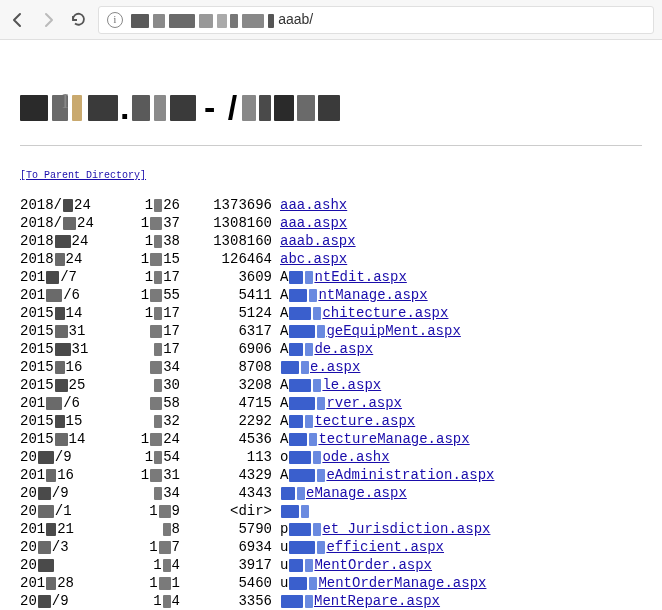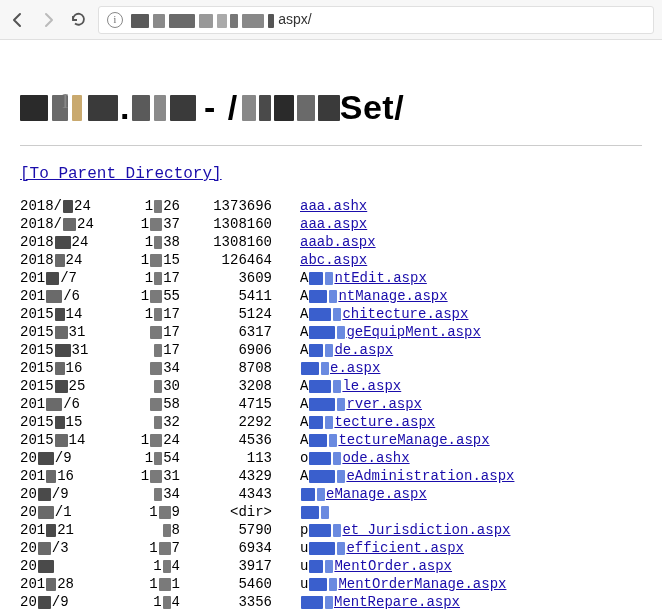--- a/index.html
+++ b/index.html
@@ -8,27 +8,27 @@
   .nav-btn { width: 20px; height: 20px; display: flex; align-items: center; justify-content: center; color: #555; cursor: pointer; }
   .nav-btn.disabled { color: #bbb; cursor: default; }
   .url-bar { flex: 1; height: 28px; background: #fff; border: 1px solid #e0e0e0; border-radius: 3px; display: flex; align-items: center; padding: 0 8px; gap: 8px; }
   .url-icon { width: 16px; height: 16px; border: 1px solid #888; border-radius: 50%; display: flex; align-items: center; justify-content: center; font-size: 10px; color: #666; font-family: serif; }
   .url-text { font-size: 14px; color: #333; position: relative; }
   .smudge { display: inline-block; height: 14px; vertical-align: middle; border-radius: 1px; }
   .page { padding: 18px 20px 0 20px; position: relative; }
   .cursor-caret { position: absolute; top: 50px; left: 62px; font-size: 20px; color: #888; font-family: serif; }
   h1 { font-size: 34px; font-weight: bold; margin: 30px 0 18px 0; letter-spacing: 0.5px; display: flex; align-items: center; flex-wrap: nowrap; }
   hr { border: none; border-top: 1px solid #ccc; margin: 0 0 18px 0; }
-  .parent-link { color: #1a0dab; text-decoration: underline; font-family: "Courier New", monospace; font-size: 16px; cursor: pointer; }
+  .parent-link { color: #1a0dab; text-decoration: underline; font-family: "Courier New", monospace; font-size: 10px; cursor: pointer; }
   .listing { font-family: "Courier New", monospace; font-size: 14px; line-height: 18px; margin-top: 14px; white-space: pre; }
   .row { display: flex; align-items: center; height: 18px; }
   .col-date { width: 100px; display: flex; align-items: center; }
   .col-time { width: 60px; display: flex; align-items: center; justify-content: flex-end; }
   .col-size { width: 100px; text-align: right; padding-right: 8px; }
-  .col-name { flex: 1; display: flex; align-items: center; margin-left: 20px; }
+  .col-name { flex: 1; display: flex; align-items: center; }
   .file-link { color: #1a0dab; text-decoration: underline; cursor: pointer; }
   .ob { display: inline-block; height: 13px; vertical-align: middle; margin: 0 1px; border-radius: 1px; }
   .watermark { position: absolute; right: 10px; bottom: 10px; opacity: 0.35; }
   .watermark svg { display: block; }
 </style>
 </head>
 <body>
 
 <div class="browser-bar">
   <div class="nav-btn">
@@ -51,21 +51,21 @@
     <span class="url-icon">i</span>
     <span class="url-text">
       <span class="smudge" style="width:18px;background:#5a5a5a"></span>
       <span class="smudge" style="width:12px;background:#8a8a8a"></span>
       <span class="smudge" style="width:26px;background:#6a6a6a"></span>
       <span class="smudge" style="width:14px;background:#999"></span>
       <span class="smudge" style="width:10px;background:#aaa"></span>
       <span class="smudge" style="width:8px;background:#777"></span>
       <span class="smudge" style="width:22px;background:#888"></span>
       <span class="smudge" style="width:6px;background:#555"></span>
-      <span>aspx/</span>
+      <span>aaab/</span>
     </span>
   </div>
 </div>
 
 <div class="page">
   <span class="cursor-caret">I</span>
 
   <h1>
     <span class="smudge" style="width:28px;height:26px;background:#2a2a2a"></span>
     <span class="smudge" style="width:16px;height:26px;background:#6a6a6a;margin-left:4px"></span>
@@ -75,21 +75,20 @@
     <span class="smudge" style="width:18px;height:26px;background:#5a5a5a"></span>
     <span class="smudge" style="width:12px;height:26px;background:#8a8a8a;margin-left:4px"></span>
     <span class="smudge" style="width:26px;height:26px;background:#3a3a3a;margin-left:4px"></span>
     <span style="margin:0 8px">-</span>
     <span style="margin:0 4px">/</span>
     <span class="smudge" style="width:14px;height:26px;background:#888"></span>
     <span class="smudge" style="width:12px;height:26px;background:#4a4a4a;margin-left:3px"></span>
     <span class="smudge" style="width:20px;height:26px;background:#2a2a2a;margin-left:3px"></span>
     <span class="smudge" style="width:18px;height:26px;background:#6a6a6a;margin-left:3px"></span>
     <span class="smudge" style="width:22px;height:26px;background:#3a3a3a;margin-left:3px"></span>
-    <span>Set/</span>
   </h1>
 
   <hr>
 
   <a class="parent-link">[To Parent Directory]</a>
 
   <div class="listing" id="listing"><div class="row"><span class="col-date"><span>2018/</span><span class="ob" style="width: 10px; background: rgb(74, 74, 74);"></span><span>24</span></span><span class="col-time"><span>1</span><span class="ob" style="width: 8px; background: rgb(122, 122, 122);"></span><span>26</span></span><span class="col-size">1373696</span><span class="col-name"><a class="file-link">aaa.ashx</a></span></div><div class="row"><span class="col-date"><span>2018/</span><span class="ob" style="width: 13px; background: rgb(106, 106, 106);"></span><span>24</span></span><span class="col-time"><span>1</span><span class="ob" style="width: 12px; background: rgb(122, 122, 122);"></span><span>37</span></span><span class="col-size">1308160</span><span class="col-name"><a class="file-link">aaa.aspx</a></span></div><div class="row"><span class="col-date"><span>2018</span><span class="ob" style="width: 16px; background: rgb(74, 74, 74);"></span><span>24</span></span><span class="col-time"><span>1</span><span class="ob" style="width: 8px; background: rgb(122, 122, 122);"></span><span>38</span></span><span class="col-size">1308160</span><span class="col-name"><a class="file-link">aaab.aspx</a></span></div><div class="row"><span class="col-date"><span>2018</span><span class="ob" style="width: 10px; background: rgb(106, 106, 106);"></span><span>24</span></span><span class="col-time"><span>1</span><span class="ob" style="width: 12px; background: rgb(122, 122, 122);"></span><span>15</span></span><span class="col-size">126464</span><span class="col-name"><a class="file-link">abc.aspx</a></span></div><div class="row"><span class="col-date"><span>201</span><span class="ob" style="width: 13px; background: rgb(74, 74, 74);"></span><span>/7</span></span><span class="col-time"><span>1</span><span class="ob" style="width: 8px; background: rgb(122, 122, 122);"></span><span>17</span></span><span class="col-size">3609</span><span class="col-name"><span>A</span><span class="ob" style="width: 14px; background: rgb(58, 95, 205);"></span><span class="ob" style="width: 8px; background: rgb(106, 138, 224);"></span><a class="file-link">ntEdit.aspx</a></span></div><div class="row"><span class="col-date"><span>201</span><span class="ob" style="width: 16px; background: rgb(106, 106, 106);"></span><span>/6</span></span><span class="col-time"><span>1</span><span class="ob" style="width: 12px; background: rgb(122, 122, 122);"></span><span>55</span></span><span class="col-size">5411</span><span class="col-name"><span>A</span><span class="ob" style="width: 18px; background: rgb(58, 95, 205);"></span><span class="ob" style="width: 8px; background: rgb(106, 138, 224);"></span><a class="file-link">ntManage.aspx</a></span></div><div class="row"><span class="col-date"><span>2015</span><span class="ob" style="width: 10px; background: rgb(74, 74, 74);"></span><span>14</span></span><span class="col-time"><span>1</span><span class="ob" style="width: 8px; background: rgb(122, 122, 122);"></span><span>17</span></span><span class="col-size">5124</span><span class="col-name"><span>A</span><span class="ob" style="width: 22px; background: rgb(58, 95, 205);"></span><span class="ob" style="width: 8px; background: rgb(106, 138, 224);"></span><a class="file-link">chitecture.aspx</a></span></div><div class="row"><span class="col-date"><span>2015</span><span class="ob" style="width: 13px; background: rgb(106, 106, 106);"></span><span>31</span></span><span class="col-time"><span></span><span class="ob" style="width: 12px; background: rgb(122, 122, 122);"></span><span>17</span></span><span class="col-size">6317</span><span class="col-name"><span>A</span><span class="ob" style="width: 26px; background: rgb(58, 95, 205);"></span><span class="ob" style="width: 8px; background: rgb(106, 138, 224);"></span><a class="file-link">geEquipMent.aspx</a></span></div><div class="row"><span class="col-date"><span>2015</span><span class="ob" style="width: 16px; background: rgb(74, 74, 74);"></span><span>31</span></span><span class="col-time"><span></span><span class="ob" style="width: 8px; background: rgb(122, 122, 122);"></span><span>17</span></span><span class="col-size">6906</span><span class="col-name"><span>A</span><span class="ob" style="width: 14px; background: rgb(58, 95, 205);"></span><span class="ob" style="width: 8px; background: rgb(106, 138, 224);"></span><a class="file-link">de.aspx</a></span></div><div class="row"><span class="col-date"><span>2015</span><span class="ob" style="width: 10px; background: rgb(106, 106, 106);"></span><span>16</span></span><span class="col-time"><span></span><span class="ob" style="width: 12px; background: rgb(122, 122, 122);"></span><span>34</span></span><span class="col-size">8708</span><span class="col-name"><span class="ob" style="width: 18px; background: rgb(58, 95, 205);"></span><span class="ob" style="width: 8px; background: rgb(106, 138, 224);"></span><a class="file-link">e.aspx</a></span></div><div class="row"><span class="col-date"><span>2015</span><span class="ob" style="width: 13px; background: rgb(74, 74, 74);"></span><span>25</span></span><span class="col-time"><span></span><span class="ob" style="width: 8px; background: rgb(122, 122, 122);"></span><span>30</span></span><span class="col-size">3208</span><span class="col-name"><span>A</span><span class="ob" style="width: 22px; background: rgb(58, 95, 205);"></span><span class="ob" style="width: 8px; background: rgb(106, 138, 224);"></span><a class="file-link">le.aspx</a></span></div><div class="row"><span class="col-date"><span>201</span><span class="ob" style="width: 16px; background: rgb(106, 106, 106);"></span><span>/6</span></span><span class="col-time"><span></span><span class="ob" style="width: 12px; background: rgb(122, 122, 122);"></span><span>58</span></span><span class="col-size">4715</span><span class="col-name"><span>A</span><span class="ob" style="width: 26px; background: rgb(58, 95, 205);"></span><span class="ob" style="width: 8px; background: rgb(106, 138, 224);"></span><a class="file-link">rver.aspx</a></span></div><div class="row"><span class="col-date"><span>2015</span><span class="ob" style="width: 10px; background: rgb(74, 74, 74);"></span><span>15</span></span><span class="col-time"><span></span><span class="ob" style="width: 8px; background: rgb(122, 122, 122);"></span><span>32</span></span><span class="col-size">2292</span><span class="col-name"><span>A</span><span class="ob" style="width: 14px; background: rgb(58, 95, 205);"></span><span class="ob" style="width: 8px; background: rgb(106, 138, 224);"></span><a class="file-link">tecture.aspx</a></span></div><div class="row"><span class="col-date"><span>2015</span><span class="ob" style="width: 13px; background: rgb(106, 106, 106);"></span><span>14</span></span><span class="col-time"><span>1</span><span class="ob" style="width: 12px; background: rgb(122, 122, 122);"></span><span>24</span></span><span class="col-size">4536</span><span class="col-name"><span>A</span><span class="ob" style="width: 18px; background: rgb(58, 95, 205);"></span><span class="ob" style="width: 8px; background: rgb(106, 138, 224);"></span><a class="file-link">tectureManage.aspx</a></span></div><div class="row"><span class="col-date"><span>20</span><span class="ob" style="width: 16px; background: rgb(74, 74, 74);"></span><span>/9</span></span><span class="col-time"><span>1</span><span class="ob" style="width: 8px; background: rgb(122, 122, 122);"></span><span>54</span></span><span class="col-size">113</span><span class="col-name"><span>o</span><span class="ob" style="width: 22px; background: rgb(58, 95, 205);"></span><span class="ob" style="width: 8px; background: rgb(106, 138, 224);"></span><a class="file-link">ode.ashx</a></span></div><div class="row"><span class="col-date"><span>201</span><span class="ob" style="width: 10px; background: rgb(106, 106, 106);"></span><span>16</span></span><span class="col-time"><span>1</span><span class="ob" style="width: 12px; background: rgb(122, 122, 122);"></span><span>31</span></span><span class="col-size">4329</span><span class="col-name"><span>A</span><span class="ob" style="width: 26px; background: rgb(58, 95, 205);"></span><span class="ob" style="width: 8px; background: rgb(106, 138, 224);"></span><a class="file-link">eAdministration.aspx</a></span></div><div class="row"><span class="col-date"><span>20</span><span class="ob" style="width: 13px; background: rgb(74, 74, 74);"></span><span>/9</span></span><span class="col-time"><span></span><span class="ob" style="width: 8px; background: rgb(122, 122, 122);"></span><span>34</span></span><span class="col-size">4343</span><span class="col-name"><span class="ob" style="width: 14px; background: rgb(58, 95, 205);"></span><span class="ob" style="width: 8px; background: rgb(106, 138, 224);"></span><a class="file-link">eManage.aspx</a></span></div><div class="row"><span class="col-date"><span>20</span><span class="ob" style="width: 16px; background: rgb(106, 106, 106);"></span><span>/1</span></span><span class="col-time"><span>1</span><span class="ob" style="width: 12px; background: rgb(122, 122, 122);"></span><span>9</span></span><span class="col-size">&lt;dir&gt;</span><span class="col-name"><span class="ob" style="width: 18px; background: rgb(58, 95, 205);"></span><span class="ob" style="width: 8px; background: rgb(106, 138, 224);"></span></span></div><div class="row"><span class="col-date"><span>201</span><span class="ob" style="width: 10px; background: rgb(74, 74, 74);"></span><span>21</span></span><span class="col-time"><span></span><span class="ob" style="width: 8px; background: rgb(122, 122, 122);"></span><span>8</span></span><span class="col-size">5790</span><span class="col-name"><span>p</span><span class="ob" style="width: 22px; background: rgb(58, 95, 205);"></span><span class="ob" style="width: 8px; background: rgb(106, 138, 224);"></span><a class="file-link">et_Jurisdiction.aspx</a></span></div><div class="row"><span class="col-date"><span>20</span><span class="ob" style="width: 13px; background: rgb(106, 106, 106);"></span><span>/3</span></span><span class="col-time"><span>1</span><span class="ob" style="width: 12px; background: rgb(122, 122, 122);"></span><span>7</span></span><span class="col-size">6934</span><span class="col-name"><span>u</span><span class="ob" style="width: 26px; background: rgb(58, 95, 205);"></span><span class="ob" style="width: 8px; background: rgb(106, 138, 224);"></span><a class="file-link">efficient.aspx</a></span></div><div class="row"><span class="col-date"><span>20</span><span class="ob" style="width: 16px; background: rgb(74, 74, 74);"></span><span></span></span><span class="col-time"><span>1</span><span class="ob" style="width: 8px; background: rgb(122, 122, 122);"></span><span>4</span></span><span class="col-size">3917</span><span class="col-name"><span>u</span><span class="ob" style="width: 14px; background: rgb(58, 95, 205);"></span><span class="ob" style="width: 8px; background: rgb(106, 138, 224);"></span><a class="file-link">MentOrder.aspx</a></span></div><div class="row"><span class="col-date"><span>201</span><span class="ob" style="width: 10px; background: rgb(106, 106, 106);"></span><span>28</span></span><span class="col-time"><span>1</span><span class="ob" style="width: 12px; background: rgb(122, 122, 122);"></span><span>1</span></span><span class="col-size">5460</span><span class="col-name"><span>u</span><span class="ob" style="width: 18px; background: rgb(58, 95, 205);"></span><span class="ob" style="width: 8px; background: rgb(106, 138, 224);"></span><a class="file-link">MentOrderManage.aspx</a></span></div><div class="row"><span class="col-date"><span>20</span><span class="ob" style="width: 13px; background: rgb(74, 74, 74);"></span><span>/9</span></span><span class="col-time"><span>1</span><span class="ob" style="width: 8px; background: rgb(122, 122, 122);"></span><span>4</span></span><span class="col-size">3356</span><span class="col-name"><span class="ob" style="width: 22px; background: rgb(58, 95, 205);"></span><span class="ob" style="width: 8px; background: rgb(106, 138, 224);"></span><a class="file-link">MentRepare.aspx</a></span></div></div>
 
 </div>
 

